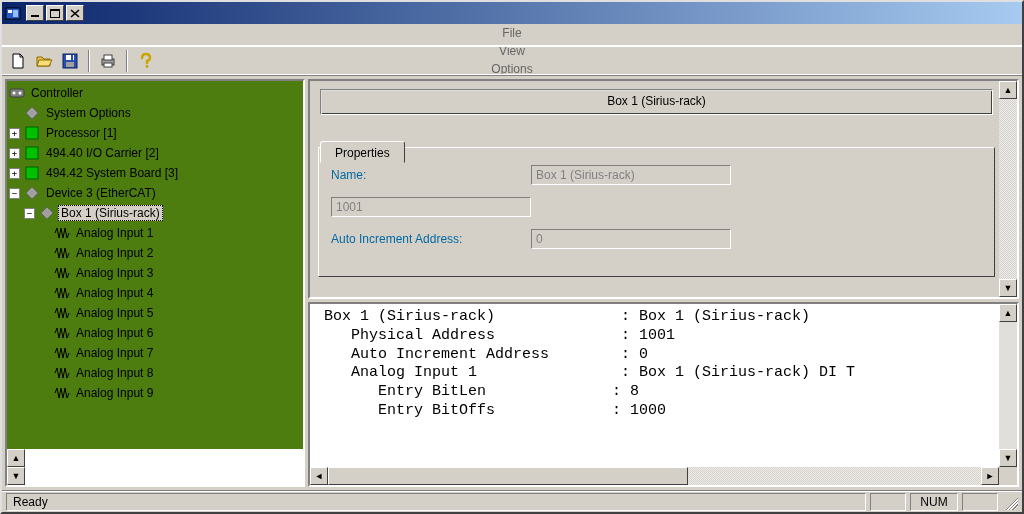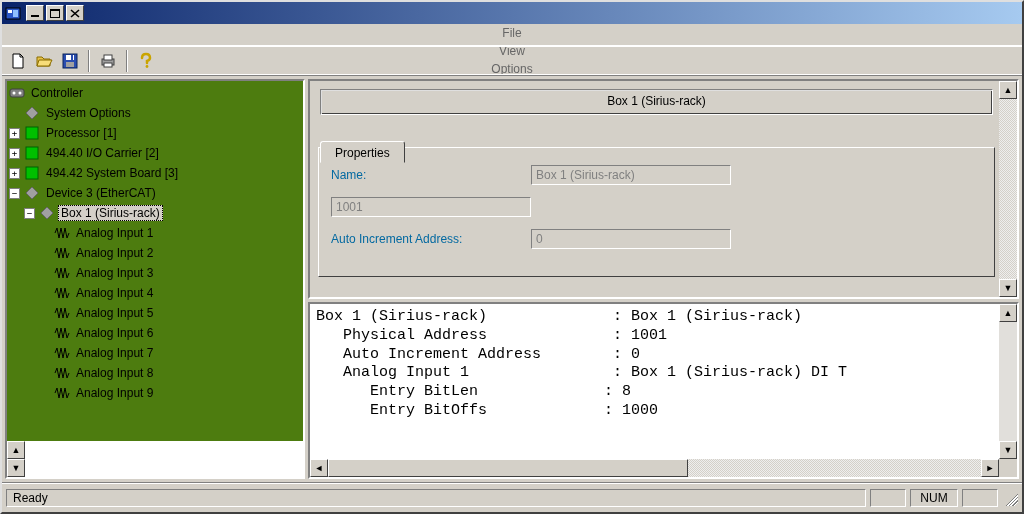--- a/index.html
+++ b/index.html
@@ -222,21 +222,21 @@
   .tree-spacer { width:15px; display:inline-block; flex-shrink:0; }
   .tree-icon { width:16px; height:16px; margin-right:3px; flex-shrink:0; }
   .tree-label { padding:1px 3px; cursor:default; }
   .tree-label.selected { background:#d4d0c8; border:1px dotted #000; padding:0 2px; }
   .ic-diamond { fill:#a0a0a0; stroke:#666; }
   .ic-green { fill:#00c000; stroke:#006000; }
   .ic-ctrl { fill:#808080; stroke:#404040; }
   .ic-wave { stroke:#000; fill:none; }
   
   .statusbar {
-    height:30px;
+    height:22px;
     border-top:1px solid #808080;
     box-shadow: inset 0 1px 0 #fff;
     display:flex; align-items:center;
     padding:0 4px;
     gap:4px;
     font-size:12px;
   }
   .status-pane {
     border:1px solid;
     border-color:#808080 #fff #fff #808080;
@@ -538,21 +538,21 @@
           </div>
         </div>
         <div class="vscroll">
           <div class="sbtn">▲</div>
           <div class="sb-track-v"></div>
           <div class="sbtn">▼</div>
         </div>
       </div>
 
       <div class="panel-sunken output-container" style="flex-direction:column;">
-        <div style="display:flex; flex:1; min-height:0;">
+        <div style="display:flex; flex:1; min-height:0;margin-left:8px;">
           <div class="output-body"><span><span>Box 1 (Sirius-rack)</span>              : <span>Box 1 (Sirius-rack)</span></span>
 <span><span>   Physical Address</span>              : <span>1001</span></span>
 <span><span>   Auto Increment Address</span>        : <span>0</span></span>
 <span><span>   Analog Input 1</span>                : <span>Box 1 (Sirius-rack) DI T</span></span>
 <span><span>      Entry BitLen</span>              : <span>8</span></span>
 <span><span>      Entry BitOffs</span>             : <span>1000</span></span></div>
           <div class="vscroll">
             <div class="sbtn">▲</div>
             <div class="sb-track-v"></div>
             <div class="sbtn">▼</div>

